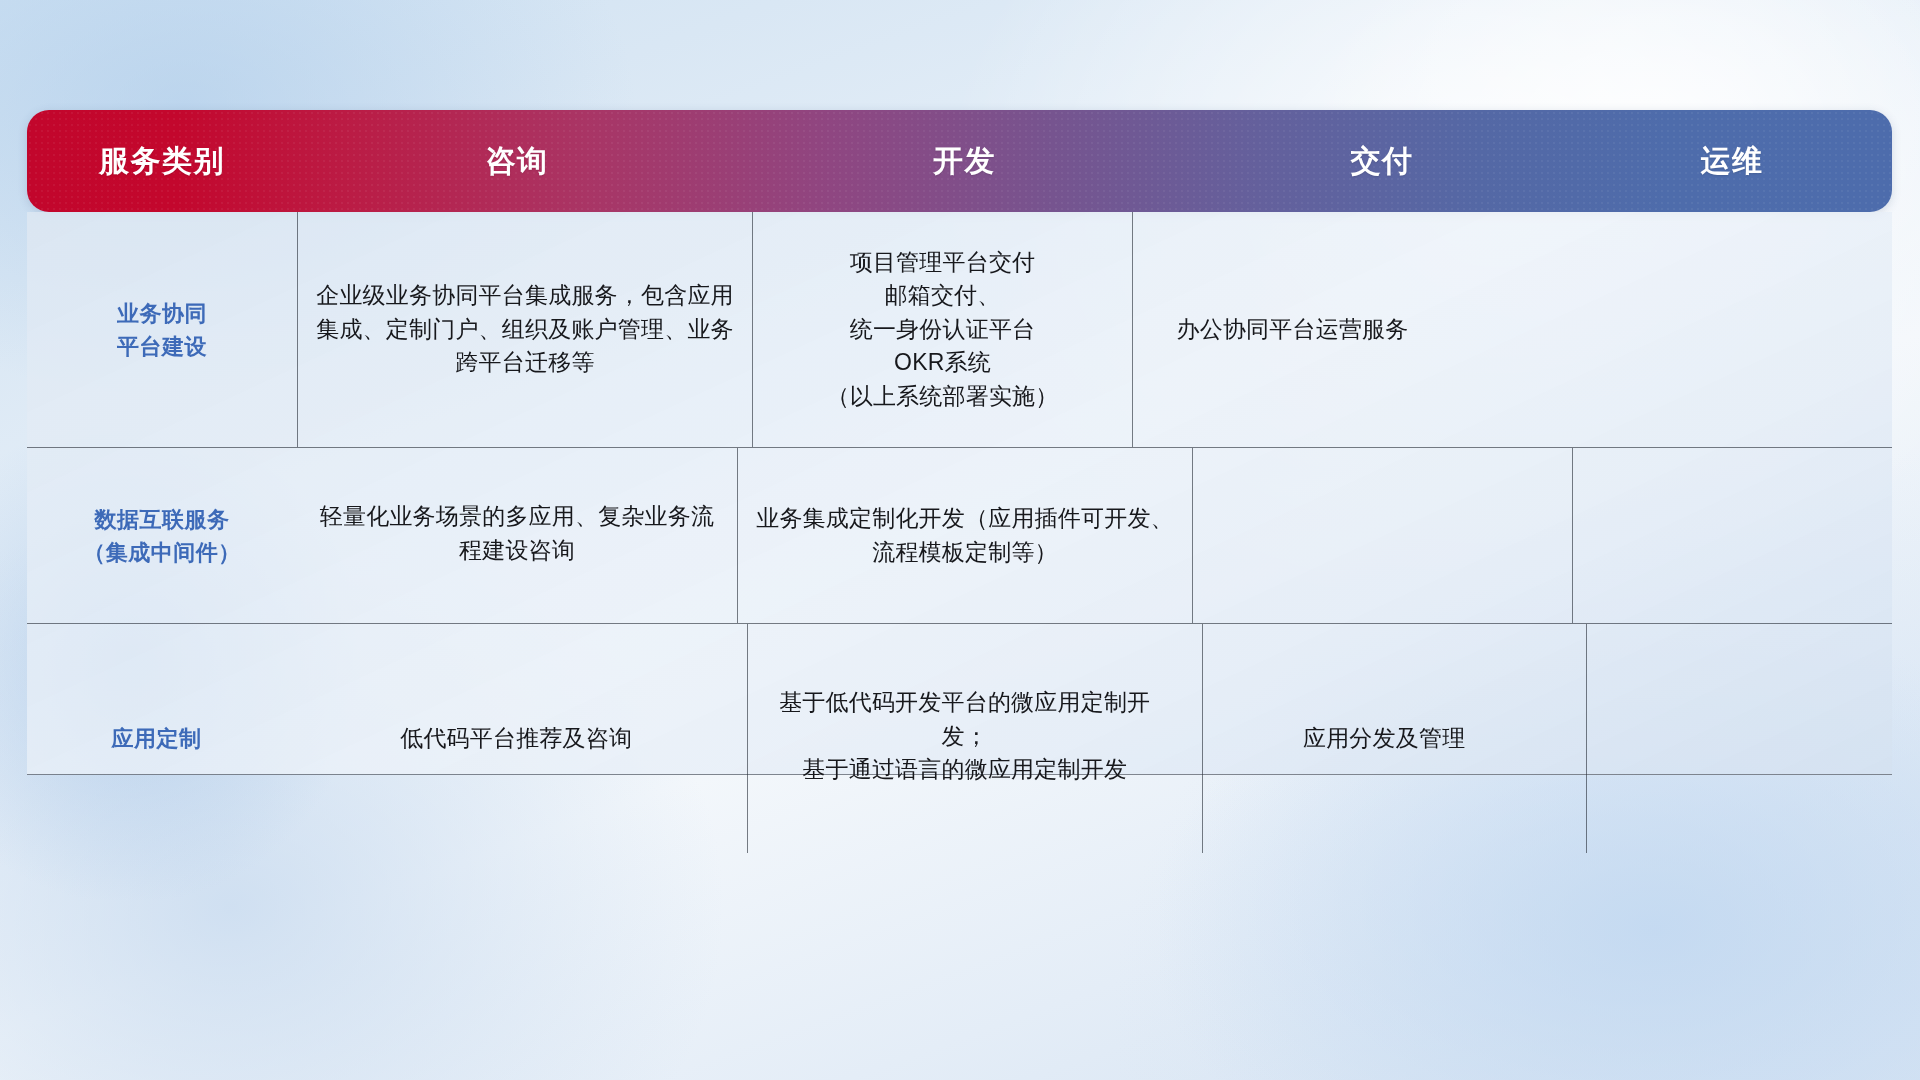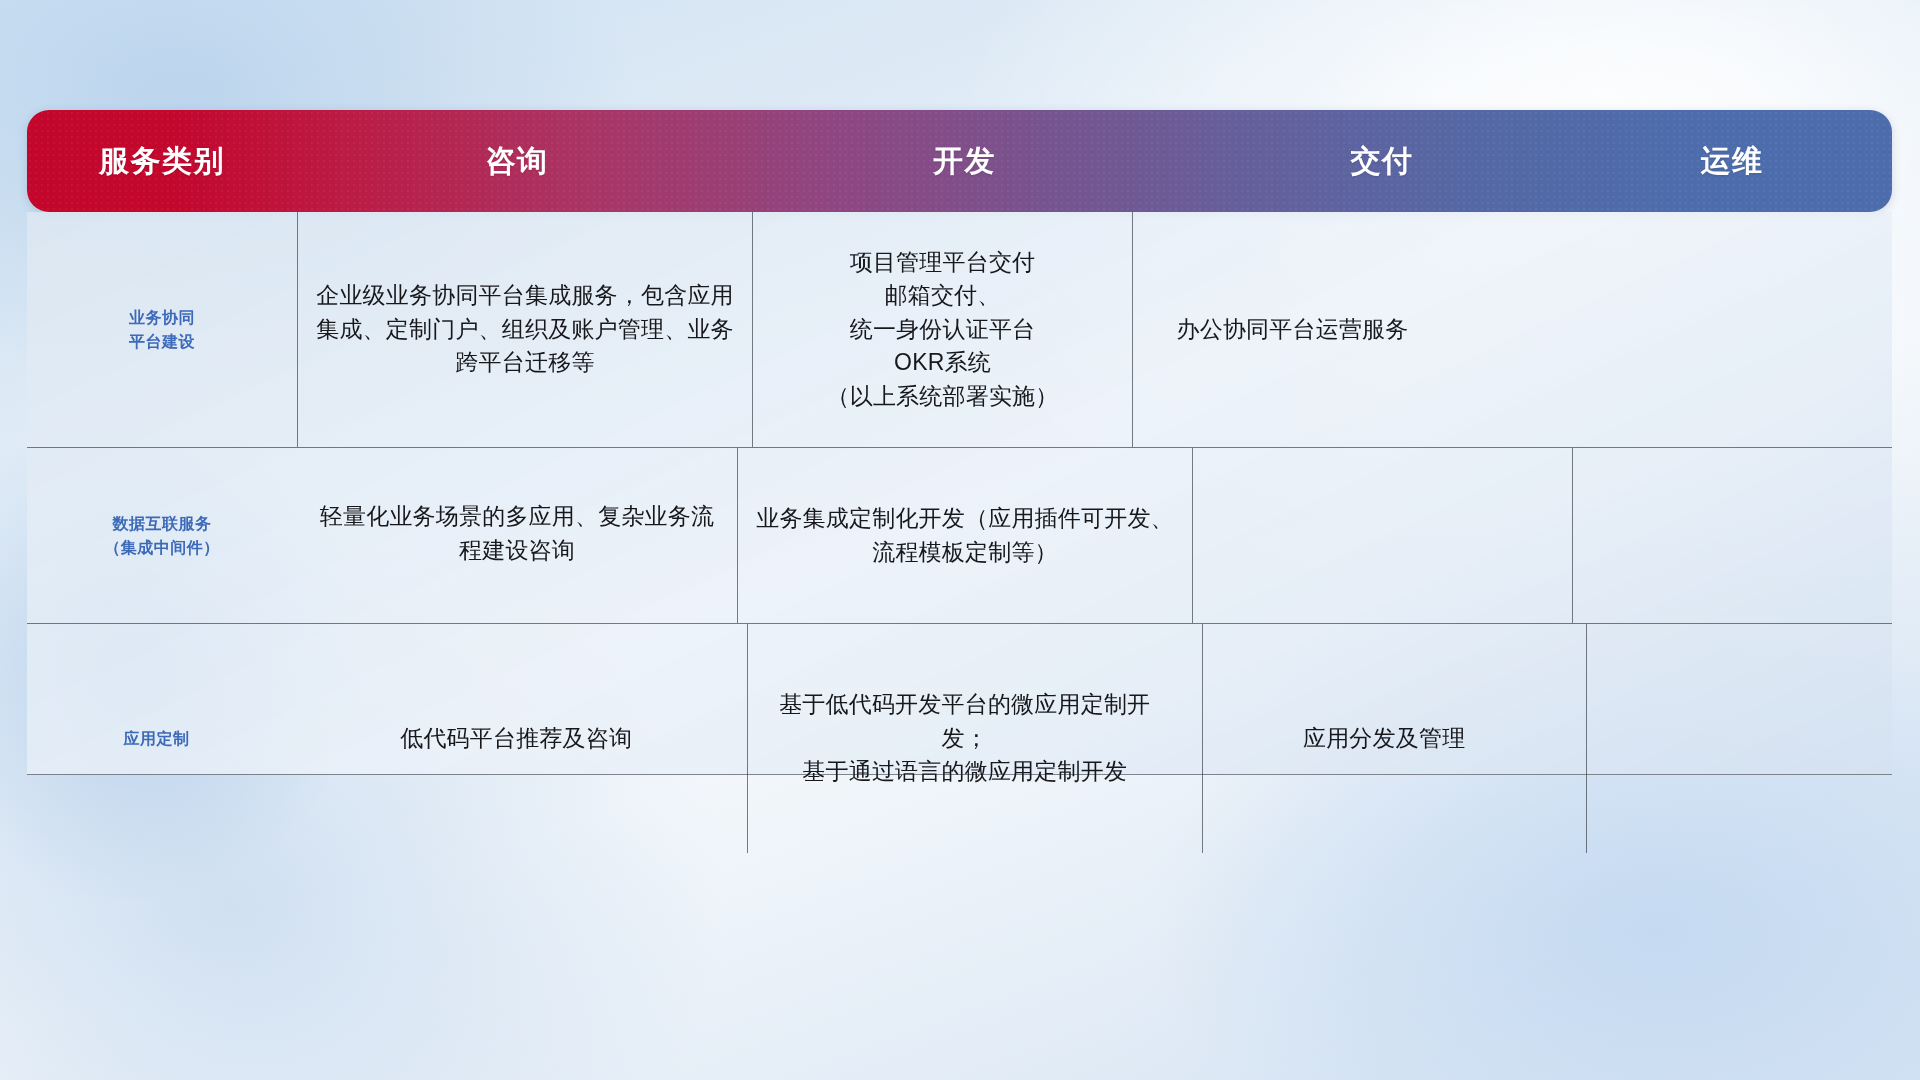--- a/index.html
+++ b/index.html
@@ -102,21 +102,21 @@
     align-items:center;
     justify-content:center;
     padding:6px 16px;
     text-align:center;
     position:relative;
   }
   .cell.divider { border-left:1px solid rgba(40,46,56,0.62); }
 
   .cat {
     color:#3d6ab8;
-    font-size:16px;
+    font-size:22px;
     font-weight:bold;
     line-height:1.5;
     letter-spacing:0.5px;
   }
   .txt {
     color:#17181c;
     font-size:23px;
     line-height:1.46;
     letter-spacing:0.2px;
   }
@@ -195,21 +195,21 @@
     <div class="row row-3">
       <div class="cell c1">
         <div class="cat">
           <span>应用定制</span>
         </div>
       </div>
       <div class="cell c2">
         <div class="txt">低代码平台推荐及咨询</div>
       </div>
       <div class="cell c3 divider">
-        <div class="txt" style="white-space:pre-line;">基于低代码开发平台的微应用定制开发；
+        <div class="txt" style="white-space:pre-line;font-family:Liberation Mono, monospace;">基于低代码开发平台的微应用定制开发；
 基于通过语言的微应用定制开发</div>
       </div>
       <div class="cell c4 divider">
         <div class="txt">应用分发及管理</div>
       </div>
       <div class="cell c5 divider">
         <div class="txt"></div>
       </div>
     </div>
 

